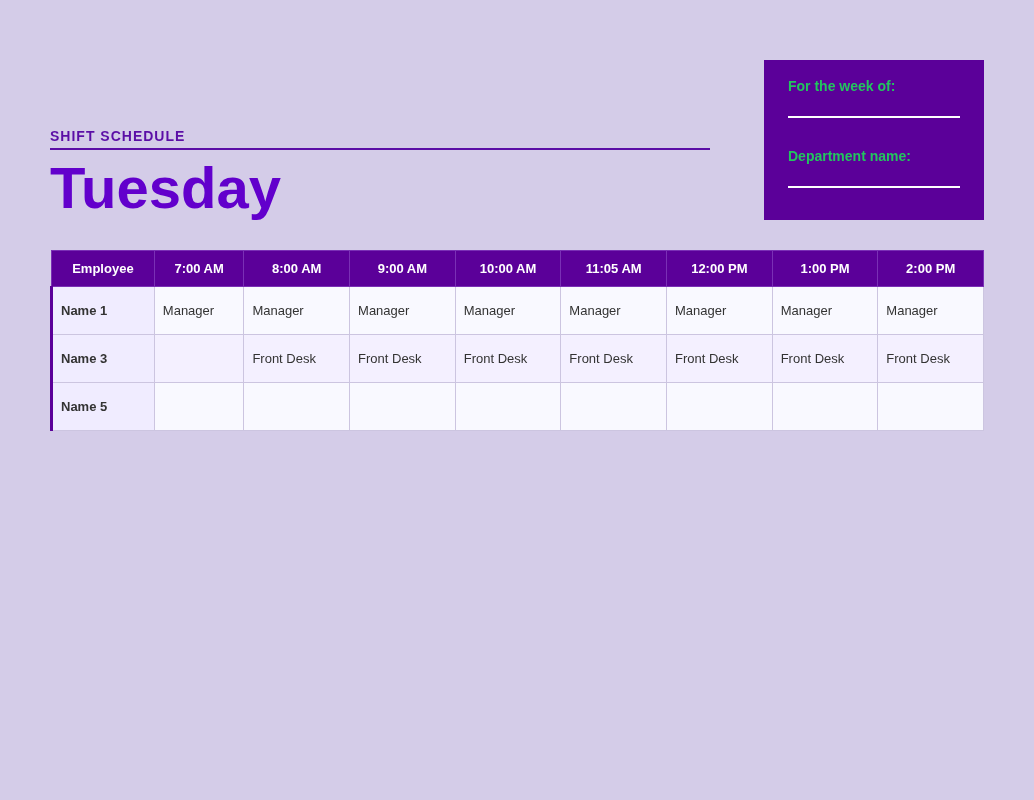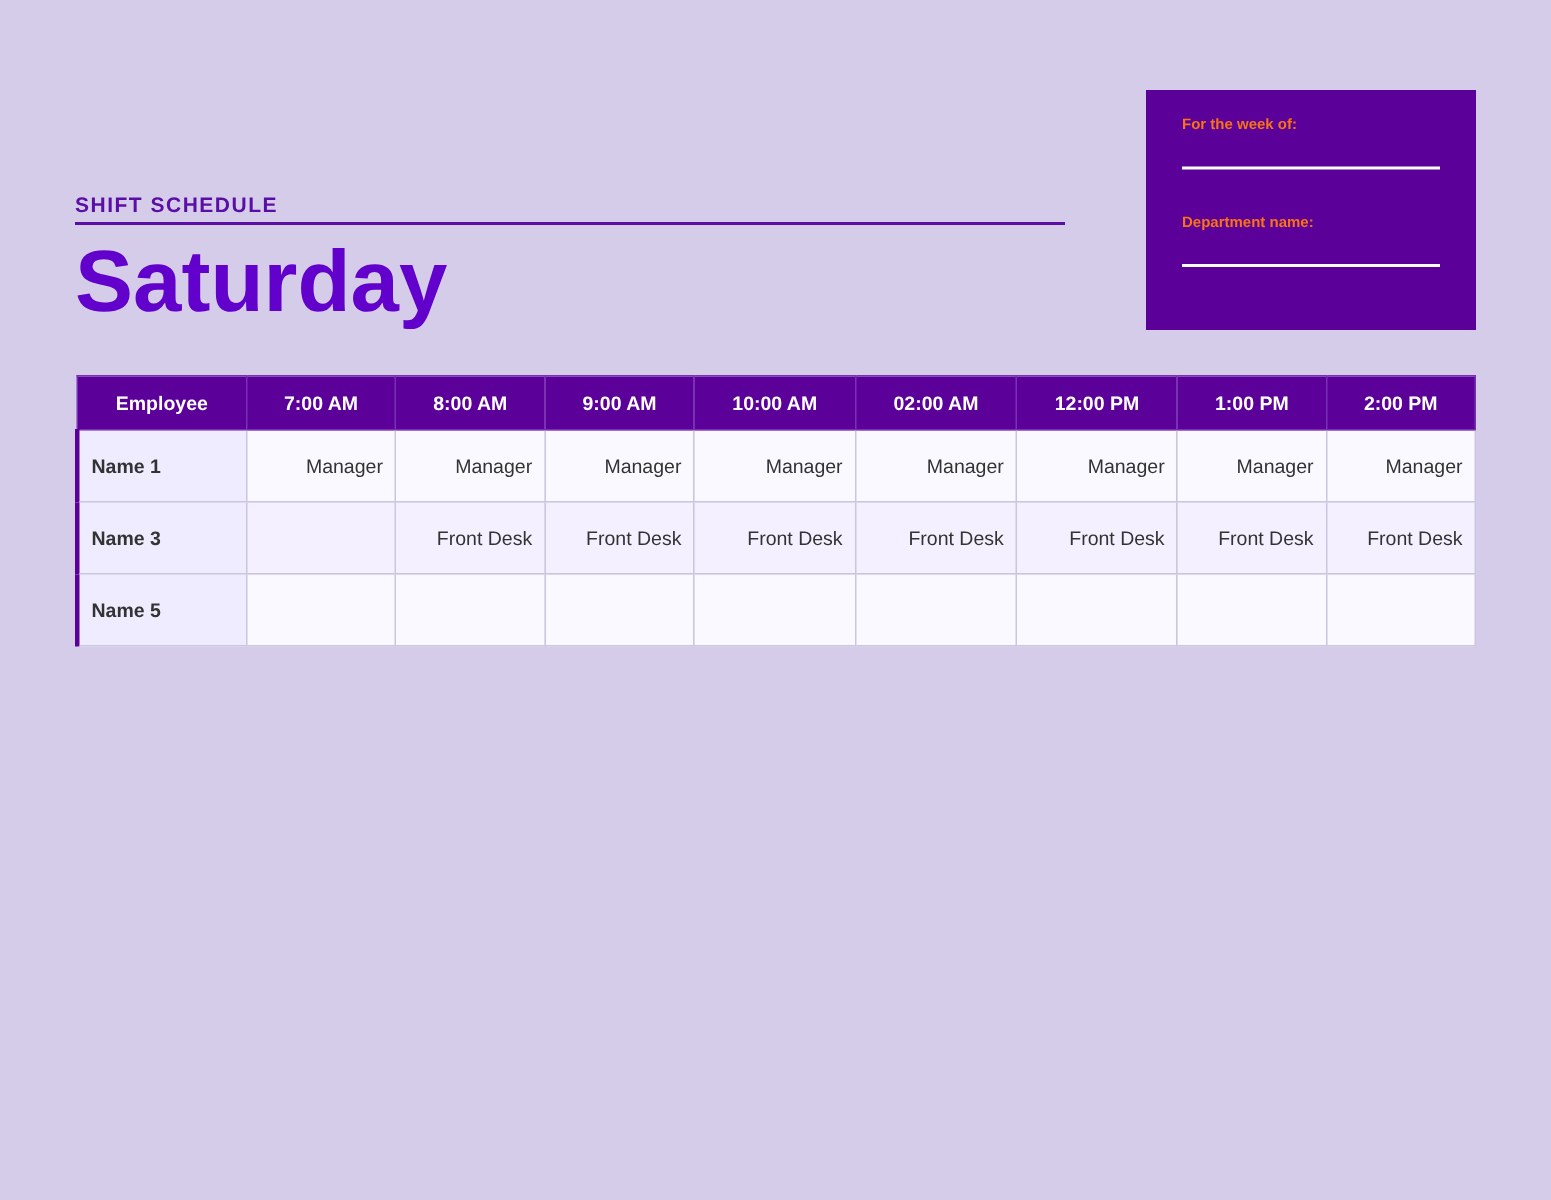--- a/index.html
+++ b/index.html
@@ -63,23 +63,23 @@
       color: white;
       padding: 18px 24px;
       min-width: 220px;
       min-height: 160px;
       display: flex;
       flex-direction: column;
       gap: 30px;
     }
 
     .info-box-label {
-      font-size: 10px;
-      font-weight: bold;
-      color: #f97316;
+      font-size: 14px;
+      font-weight: bold;
+      color: #22c55e;
     }
 
     .info-box-value {
       border-bottom: 2px solid #fff;
       min-width: 160px;
       height: 20px;
       margin-top: 4px;
     }
 
     .schedule-table {
@@ -87,21 +87,21 @@
       border-collapse: collapse;
       margin-top: 10px;
     }
 
     .schedule-table thead tr {
       background-color: #5b0099;
       color: white;
     }
 
     .schedule-table thead th {
-      padding: 10px 20px;
+      padding: 10px 8px;
       font-size: 13px;
       font-weight: bold;
       text-align: center;
       border: 1px solid #7a30b5;
     }
 
     .schedule-table thead th:first-child {
       text-align: center;
     }
 
@@ -109,21 +109,21 @@
       background-color: #f9f9ff;
     }
 
     .schedule-table tbody tr:nth-child(even) {
       background-color: #f4f0ff;
     }
 
     .schedule-table tbody td {
       padding: 16px 8px;
       font-size: 13px;
-      text-align: right;
+      text-align: left;
       border: 1px solid #ccc5e0;
       color: #333;
     }
 
     .schedule-table tbody td:first-child {
       font-weight: bold;
       color: #333;
       background-color: #f0ecff;
       text-align: left;
       border-left: 3px solid #5b0099;
@@ -134,21 +134,21 @@
     }
   </style>
 </head>
 <body>
 
 <div class="page">
   <div class="header-section">
     <div class="title-block">
       <div class="shift-label">SHIFT SCHEDULE</div>
       <hr class="title-divider">
-      <div class="day-title">Saturday</div>
+      <div class="day-title">Tuesday</div>
     </div>
     <div class="info-box">
       <div>
         <div class="info-box-label">For the week of:</div>
         <div class="info-box-value"></div>
       </div>
       <div>
         <div class="info-box-label">Department name:</div>
         <div class="info-box-value"></div>
       </div>
@@ -156,21 +156,21 @@
   </div>
 
   <table class="schedule-table">
     <thead>
       <tr>
       <th>Employee</th>
           <th>7:00 AM</th>
           <th>8:00 AM</th>
           <th>9:00 AM</th>
           <th>10:00 AM</th>
-          <th>02:00 AM</th>
+          <th>11:05 AM</th>
           <th>12:00 PM</th>
           <th>1:00 PM</th>
           <th>2:00 PM</th>
         </tr>
     </thead>
     <tbody>
     <tr>
           <td>Name 1</td>
           <td>Manager</td>
           <td>Manager</td>

